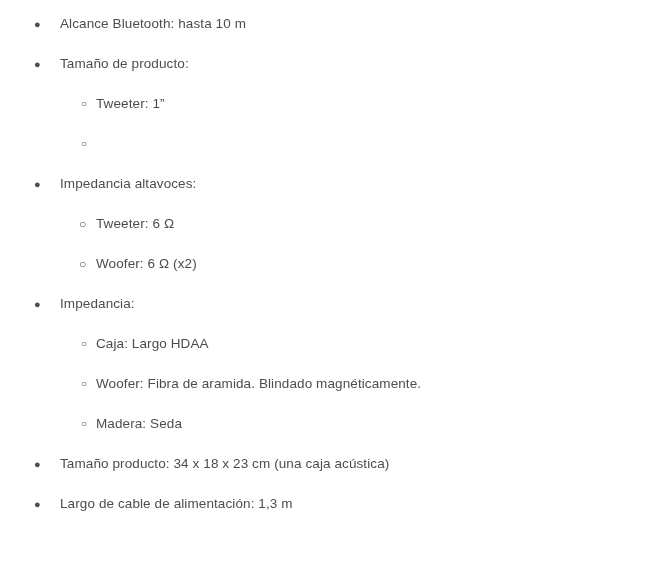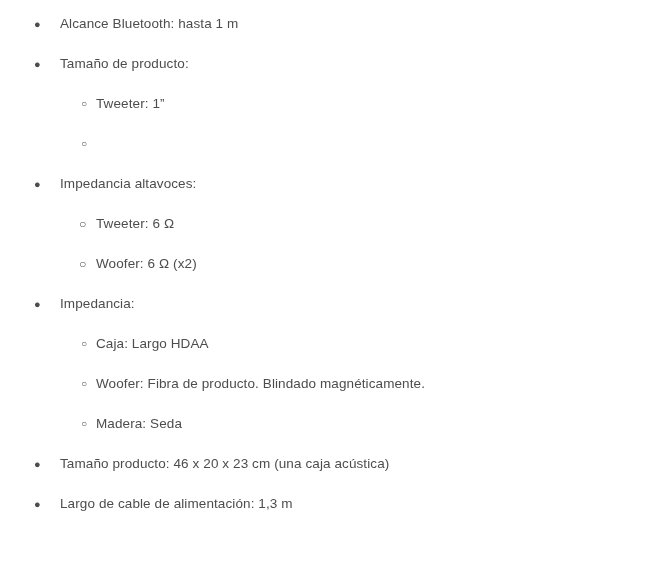--- a/index.html
+++ b/index.html
@@ -72,21 +72,21 @@
   }
 </style>
 </head>
 <body>
 
 <div class="page pad-top">
   <ul class="spec-list">
 
     <li class="lvl1">
       <span class="bullet">●</span>
-      <span>Alcance Bluetooth: hasta 1 m</span>
+      <span>Alcance Bluetooth: hasta 10 m</span>
     </li>
 
     <li class="lvl1">
       <span class="bullet">●</span>
       <span>Tamaño de producto:</span>
     </li>
     <ul class="sub-list">
       <li class="lvl2 small">
         <span class="bullet">○</span>
         <span>Tweeter: 1”</span>
@@ -115,31 +115,31 @@
       <span class="bullet">●</span>
       <span>Impedancia:</span>
     </li>
     <ul class="sub-list">
       <li class="lvl2 small">
         <span class="bullet">○</span>
         <span>Caja: Largo HDAA</span>
       </li>
       <li class="lvl2 small">
         <span class="bullet">○</span>
-        <span>Woofer: Fibra de producto. Blindado magnéticamente.</span>
+        <span>Woofer: Fibra de aramida. Blindado magnéticamente.</span>
       </li>
       <li class="lvl2 small">
         <span class="bullet">○</span>
         <span>Madera: Seda</span>
       </li>
     </ul>
 
     <li class="lvl1">
       <span class="bullet">●</span>
-      <span>Tamaño producto: 46 x 20 x 23 cm (una caja acústica)</span>
+      <span>Tamaño producto: 34 x 18 x 23 cm (una caja acústica)</span>
     </li>
 
     <li class="lvl1">
       <span class="bullet">●</span>
       <span>Largo de cable de alimentación: 1,3 m</span>
     </li>
 
   </ul>
 </div>
 

